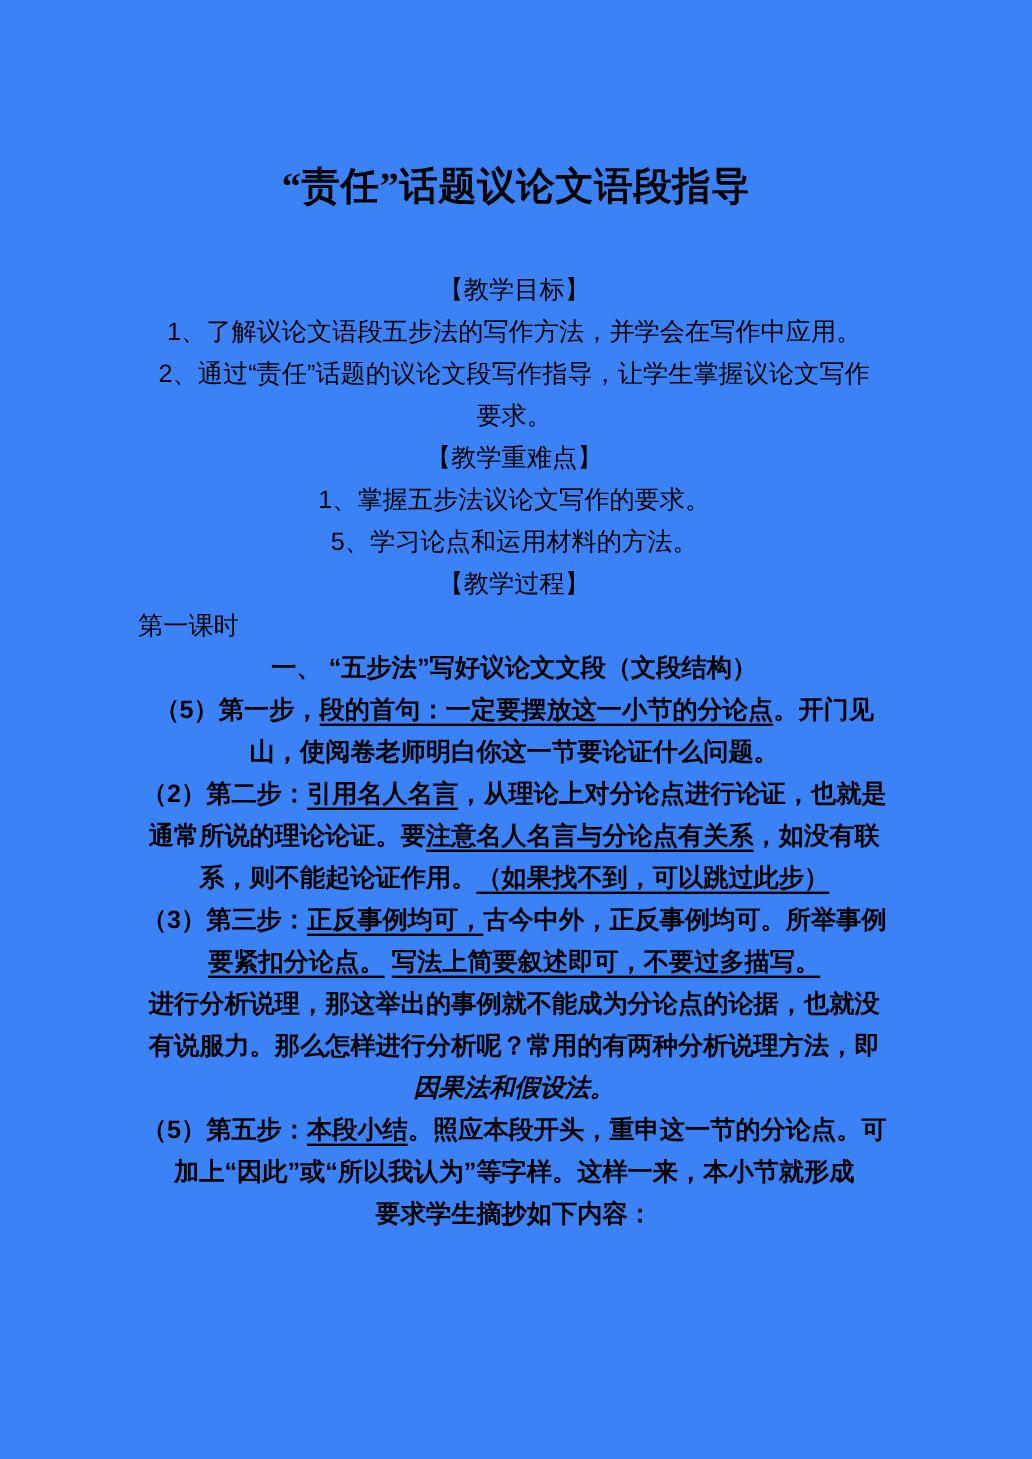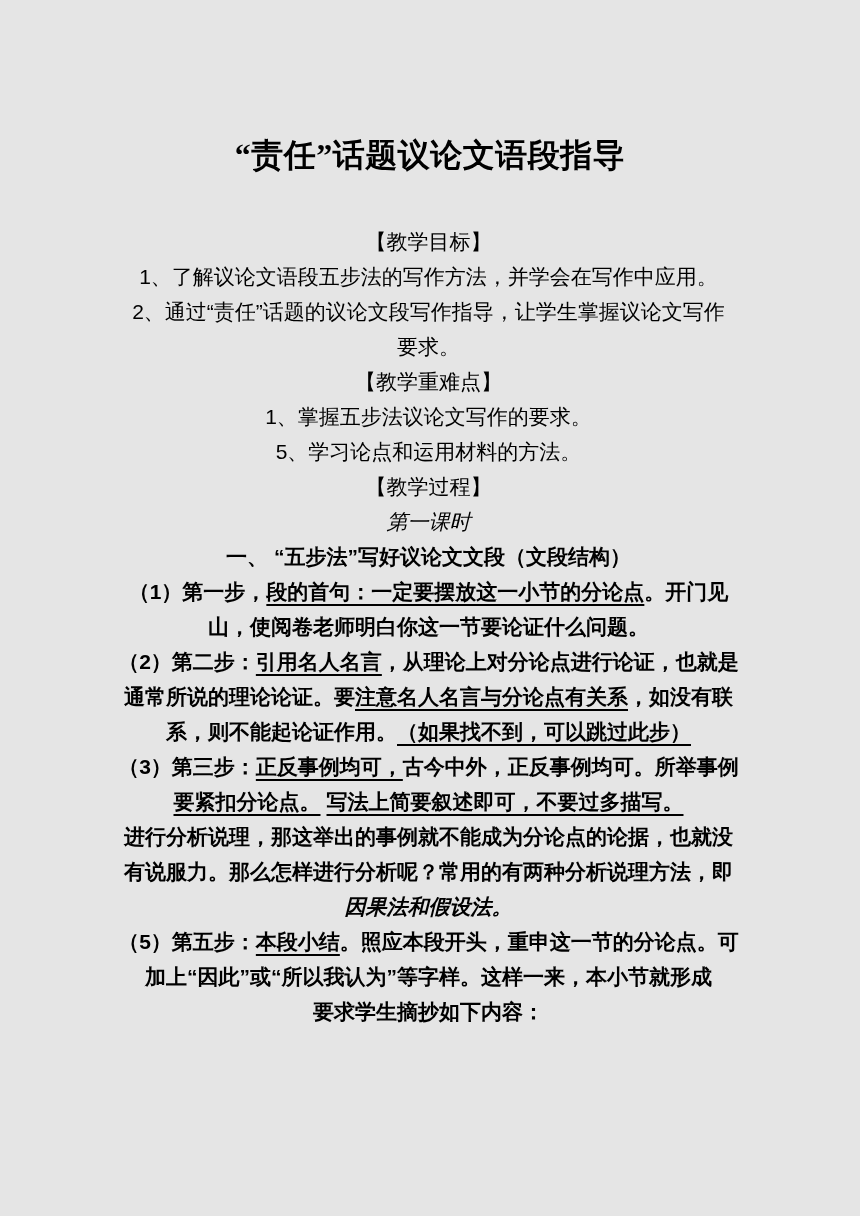--- a/index.html
+++ b/index.html
@@ -4,21 +4,21 @@
 <style>
   html, body {
     margin: 0;
     padding: 0;
     background: #ffffff;
   }
   .page {
     position: relative;
     width: 860px;
     height: 1216px;
-    background: #e5e5e5;
+    background: #3b82f6;
     color: #000000;
     overflow: hidden;
   }
   .doc-title {
     margin: 0;
     padding-top: 134px;
     text-align: center;
     font-family: "Liberation Serif", "DejaVu Serif", serif;
     font-weight: 700;
     font-size: 32px;
@@ -32,24 +32,23 @@
   }
   .line {
     line-height: 35px;
     white-space: nowrap;
     text-align: center;
   }
   .meta .line {
     font-weight: 400;
   }
   .lesson-heading {
-    text-align: center;
+    text-align: left;
     font-weight: 400;
     line-height: 35px;
-    font-style: italic;
   }
   .steps .line {
     font-weight: 700;
   }
   .u {
     text-decoration: underline;
     text-decoration-thickness: 2px;
     text-underline-offset: 5px;
   }
   .sep {
@@ -79,21 +78,21 @@
       <div class="line">5、学习论点和运用材料的方法。</div>
       <div class="line">【教学过程】</div>
     </div>
 
     <div class="lesson-heading">第一课时</div>
 
     <div class="steps">
 
       <div class="line">一、 “五步法”写好议论文文段（文段结构）</div>
 
-      <div class="line"><span>（1）第一步，</span><span class="u">段的首句：一定要摆放这一小节的分论点</span><span>。开门见</span></div>
+      <div class="line"><span>（5）第一步，</span><span class="u">段的首句：一定要摆放这一小节的分论点</span><span>。开门见</span></div>
       <div class="line">山，使阅卷老师明白你这一节要论证什么问题。</div>
 
       <div class="line"><span>（2）第二步：</span><span class="u">引用名人名言</span><span>，从理论上对分论点进行论证，也就是</span></div>
       <div class="line"><span>通常所说的理论论证。要</span><span class="u">注意名人名言与分论点有关系</span><span>，如没有联</span></div>
       <div class="line"><span>系，则不能起论证作用。</span><span class="u">（如果找不到，可以跳过此步）</span></div>
 
       <div class="line"><span>（3）第三步：</span><span class="u">正反事例均可，</span><span>古今中外，正反事例均可。所举事例</span></div>
       <div class="line"><span class="u">要紧扣分论点。</span><span class="sep"></span><span class="u">写法上简要叙述即可，不要过多描写。</span></div>
 
       <div class="line">进行分析说理，那这举出的事例就不能成为分论点的论据，也就没</div>

